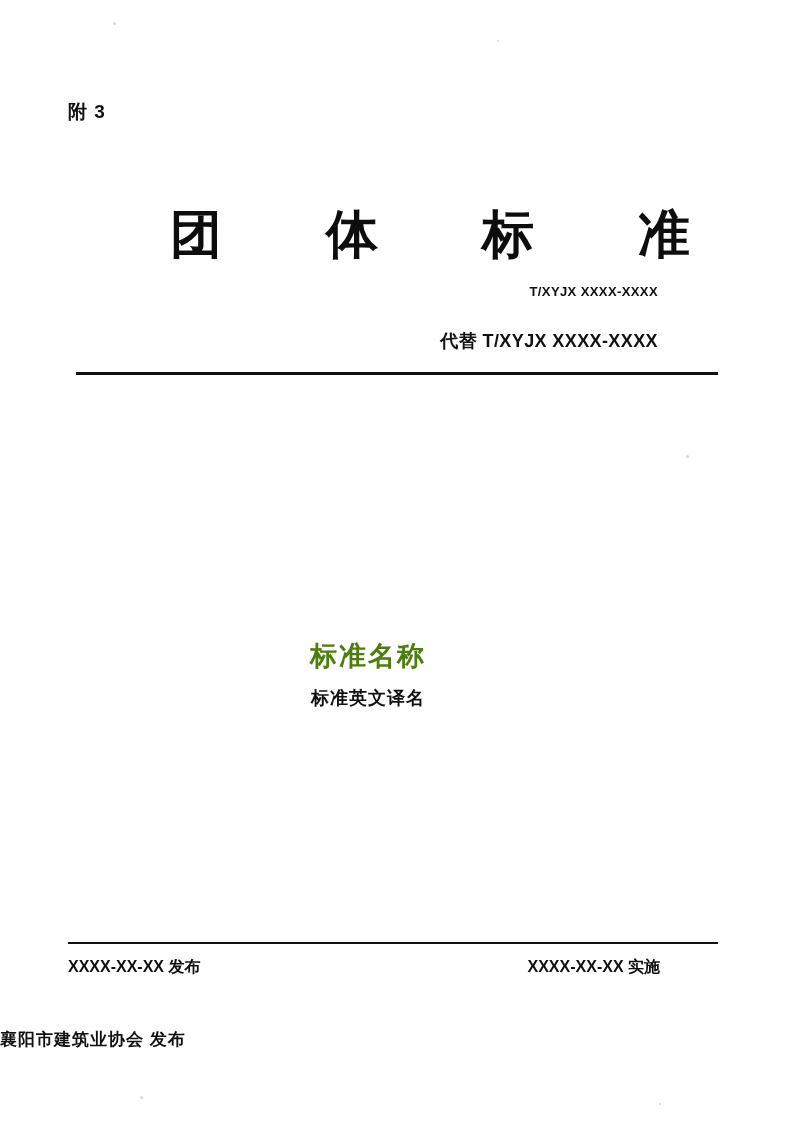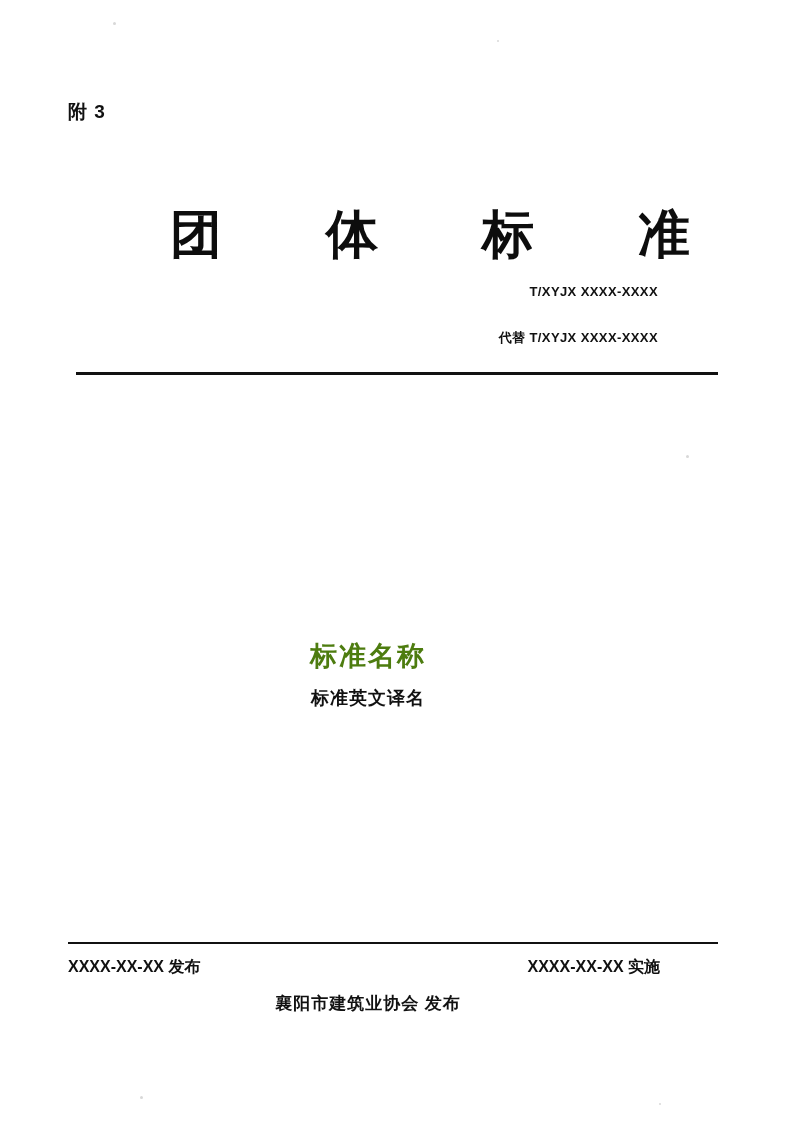--- a/index.html
+++ b/index.html
@@ -69,21 +69,21 @@
     top: 284px;
     font-size: 13px;
     font-weight: bold;
     letter-spacing: 0.4px;
     white-space: nowrap;
   }
   .std-no-replace {
     position: absolute;
     right: 78px;
     top: 329px;
-    font-size: 13px;
+    font-size: 18px;
     font-weight: bold;
     letter-spacing: 0.4px;
     white-space: nowrap;
   }
 
   
   .rule-thick {
     position: absolute;
     left: 76px;
     top: 372px;
@@ -141,22 +141,22 @@
     width: 650px;
     height: 2px;
     background: #111111;
   }
 
   
   .publisher {
     position: absolute;
     left: 0;
     right: 0;
-    top: 992px;
-    text-align: center;
+    top: 1028px;
+    text-align: left;
     font-size: 17px;
     font-weight: bold;
     letter-spacing: 1px;
     color: #111;
   }
 
   
   .speckle {
     position: absolute;
     background: #d8d8d8;

